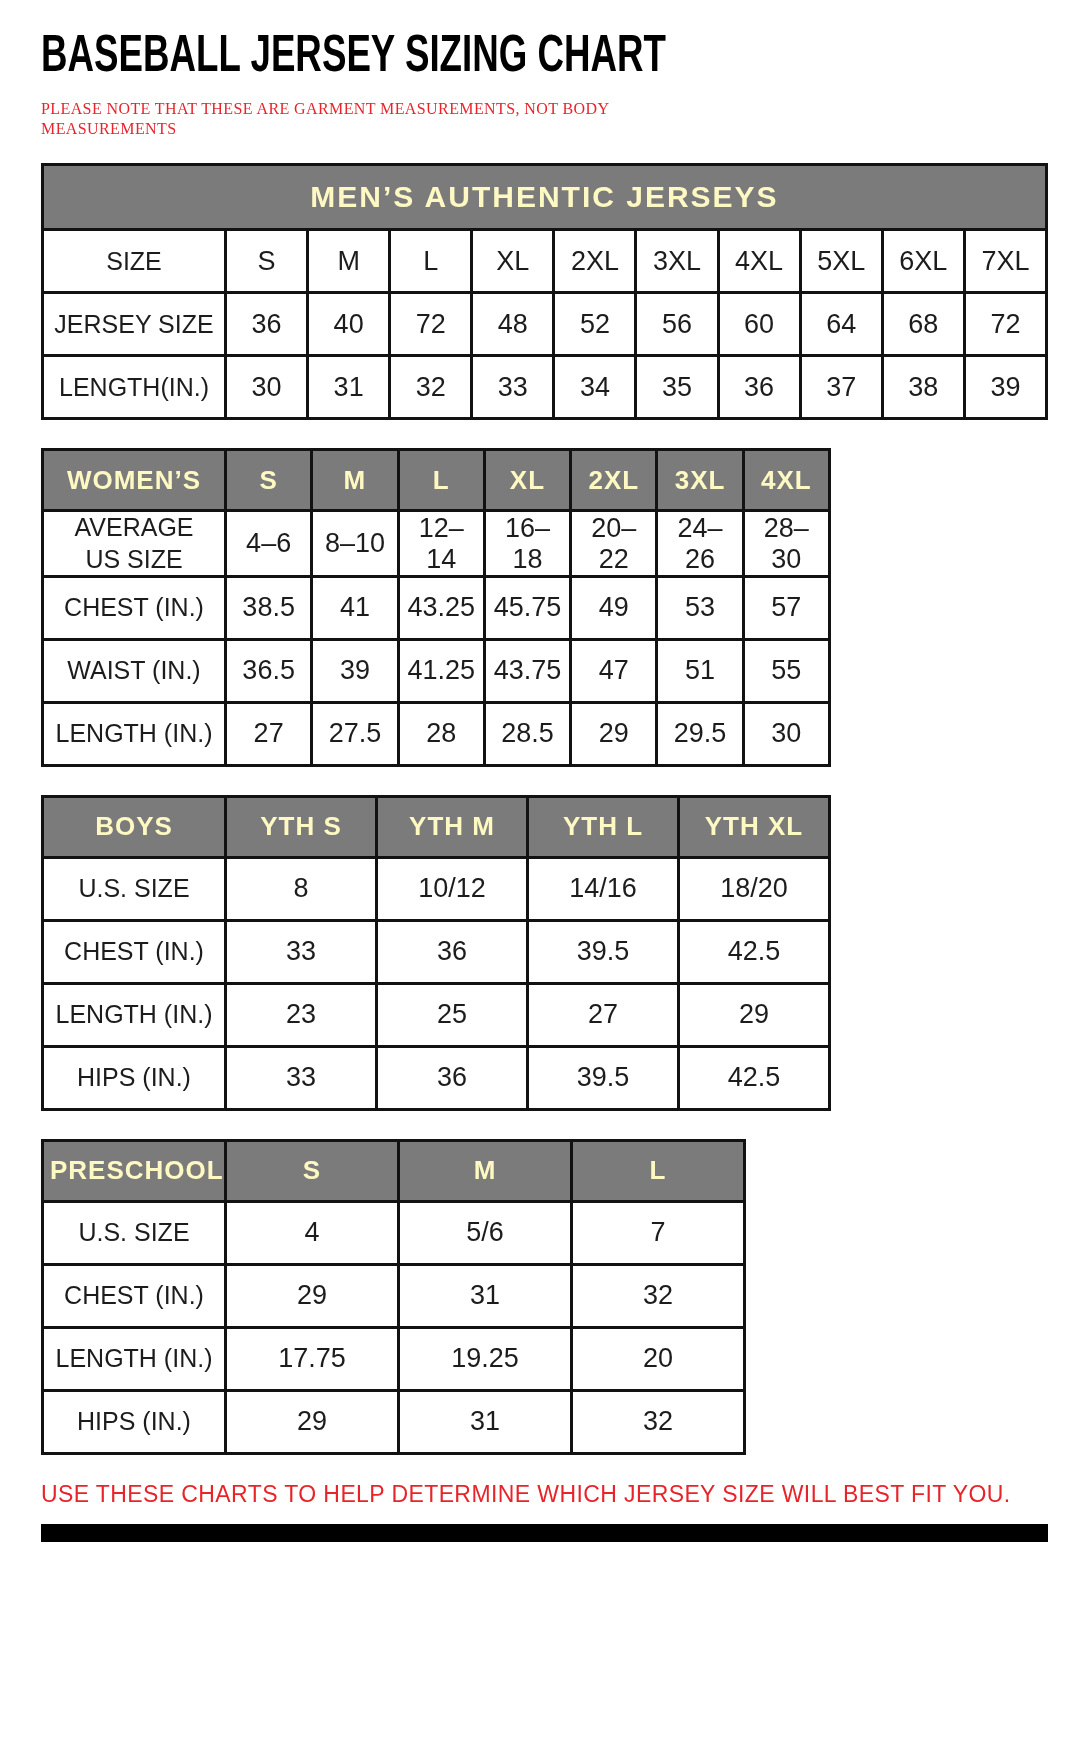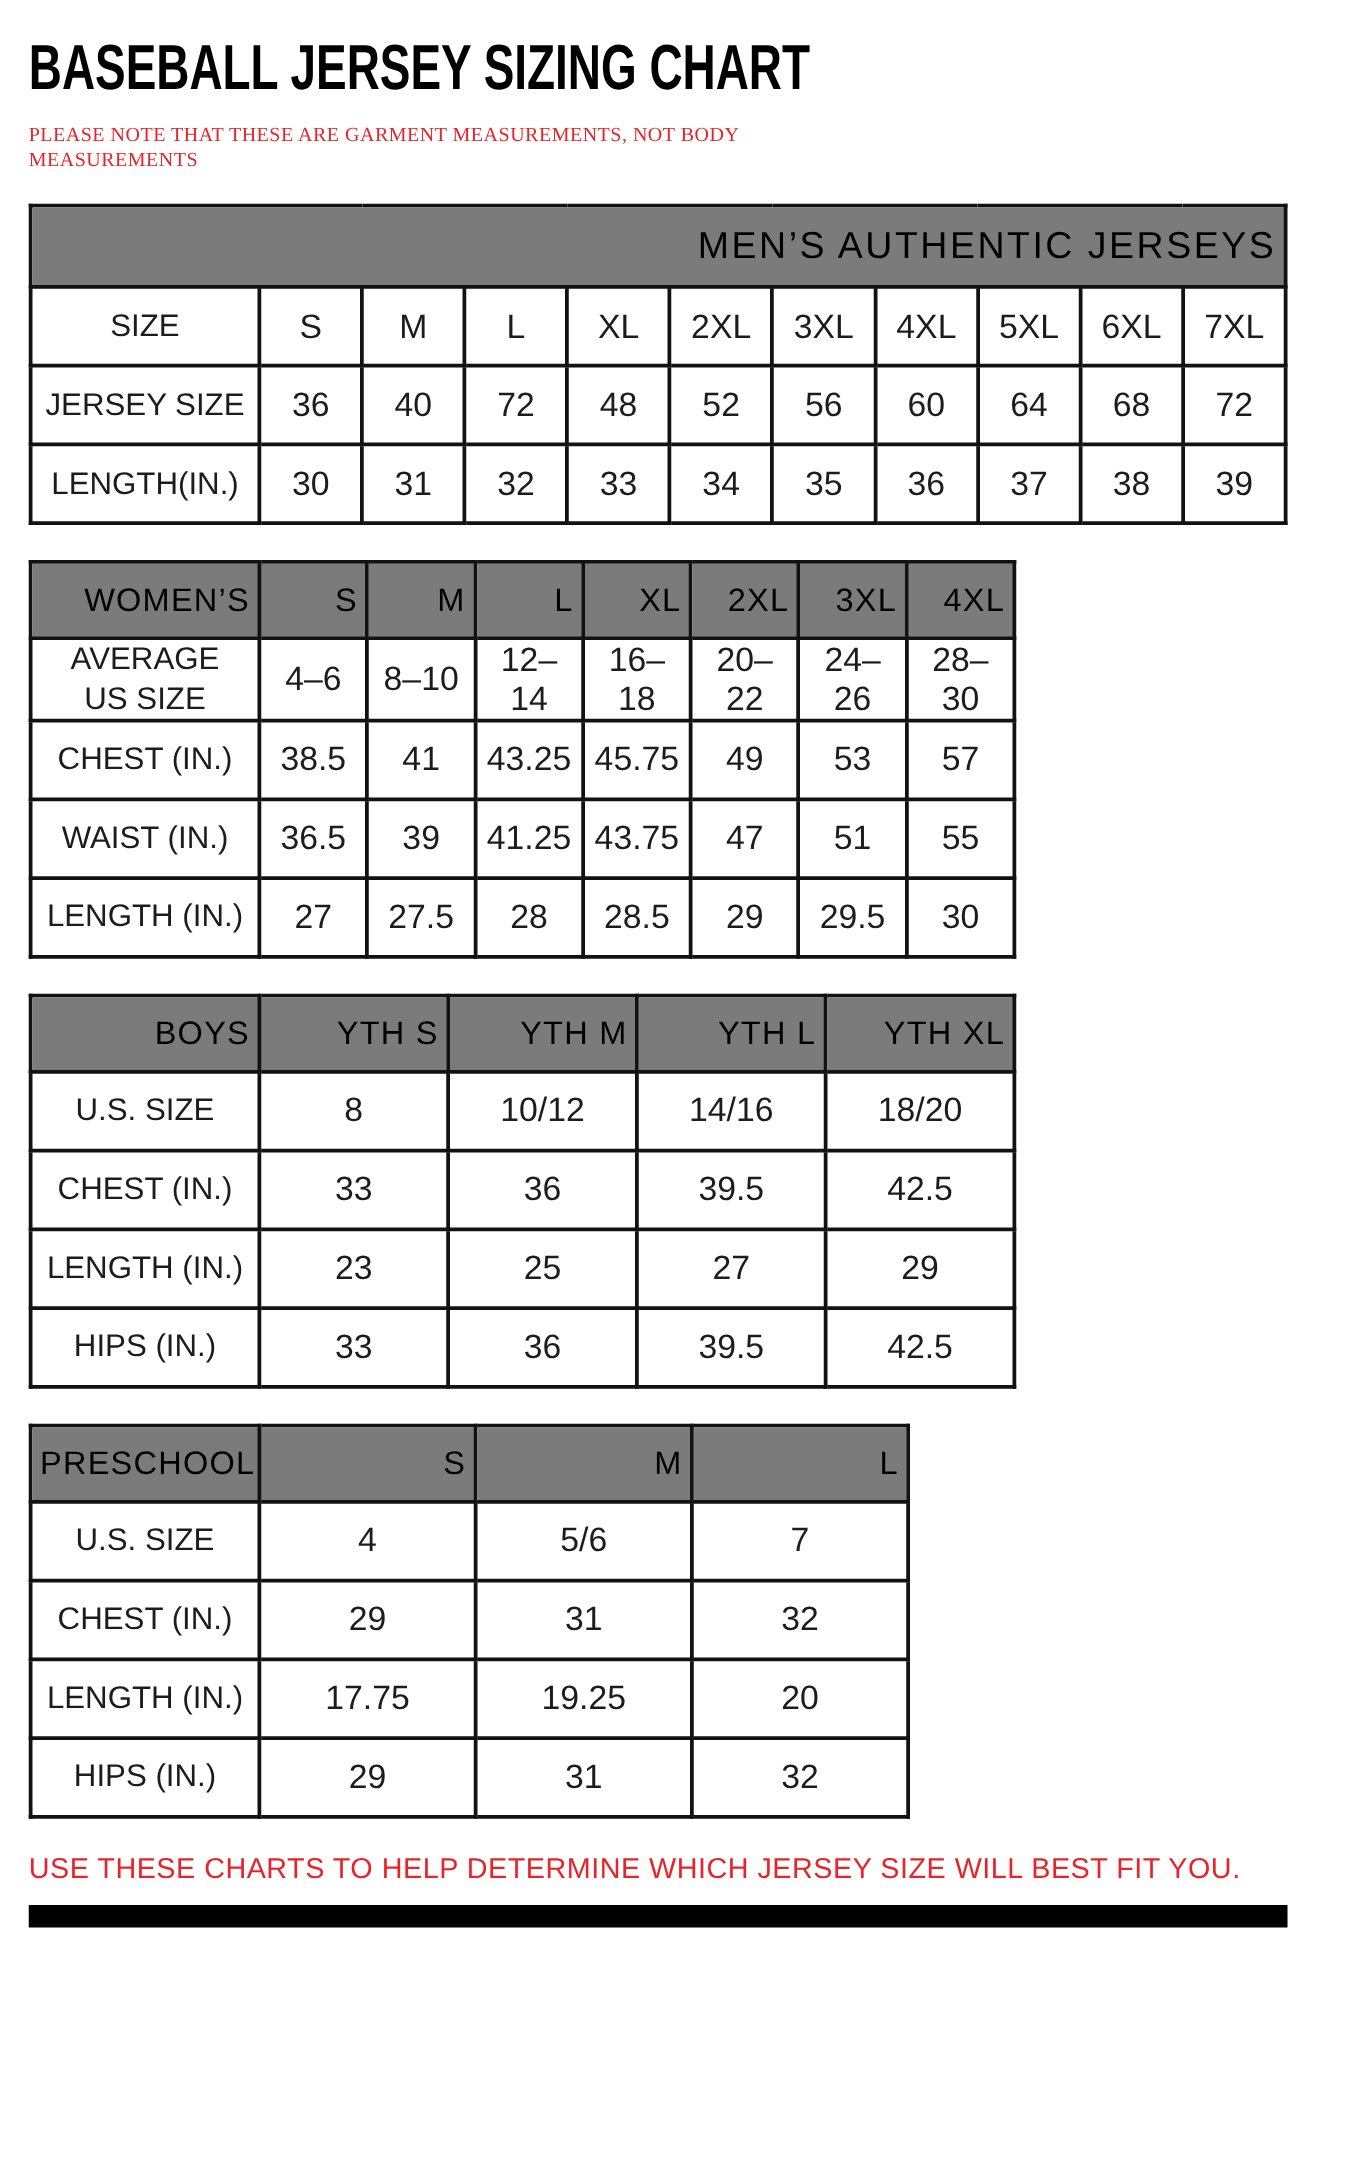--- a/index.html
+++ b/index.html
@@ -3,21 +3,21 @@
 <meta charset="utf-8">
 <style>
   html, body { margin: 0; padding: 0; }
   body {
     width: 1077px;
     min-height: 1743px;
     background: #ffffff;
     font-family: "Liberation Sans", "DejaVu Sans", sans-serif;
     color: #1c1c1c;
   }
-  .page { padding: 24px 35px 40px 23px; }
+  .page { padding: 24px 35px 40px 41px; }
 
   h1.title {
     margin: 0;
     font-size: 51px;
     font-weight: 700;
     color: #000000;
     white-space: nowrap;
     transform: scaleX(0.72);
     transform-origin: 0 50%;
     letter-spacing: 0;
@@ -43,26 +43,25 @@
   }
   .size-table th, .size-table td {
     border: 3px solid #121212;
     text-align: center;
     vertical-align: middle;
     padding: 0 6px;
     overflow: hidden;
   }
   .size-table th {
     background: #7b7b7b;
-    color: #000000;
-    font-weight: 400;
+    color: #fef9c3;
+    font-weight: 700;
     font-size: 26px;
     height: 58px;
     letter-spacing: 1px;
-    text-align: right;
   }
   .size-table th.banner {
     font-size: 30px;
     height: 62px;
     letter-spacing: 2px;
   }
   .size-table td {
     font-size: 27px;
     height: 60px;
     color: #1c1c1c;

